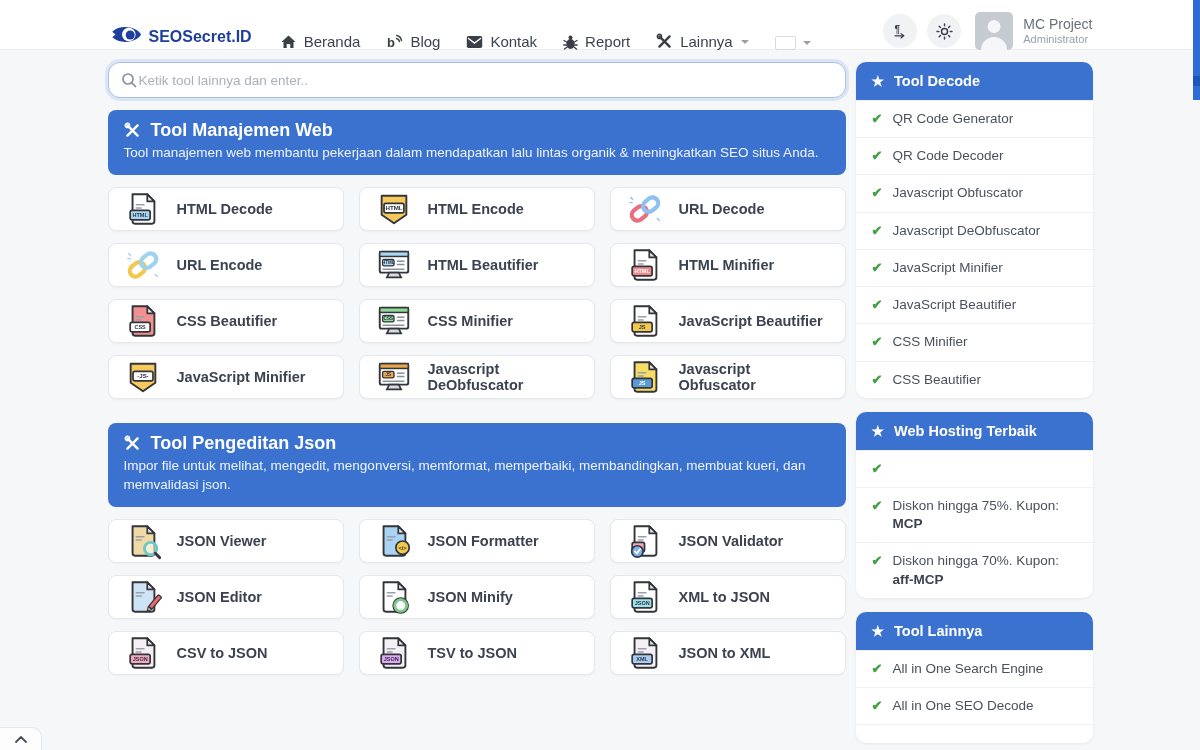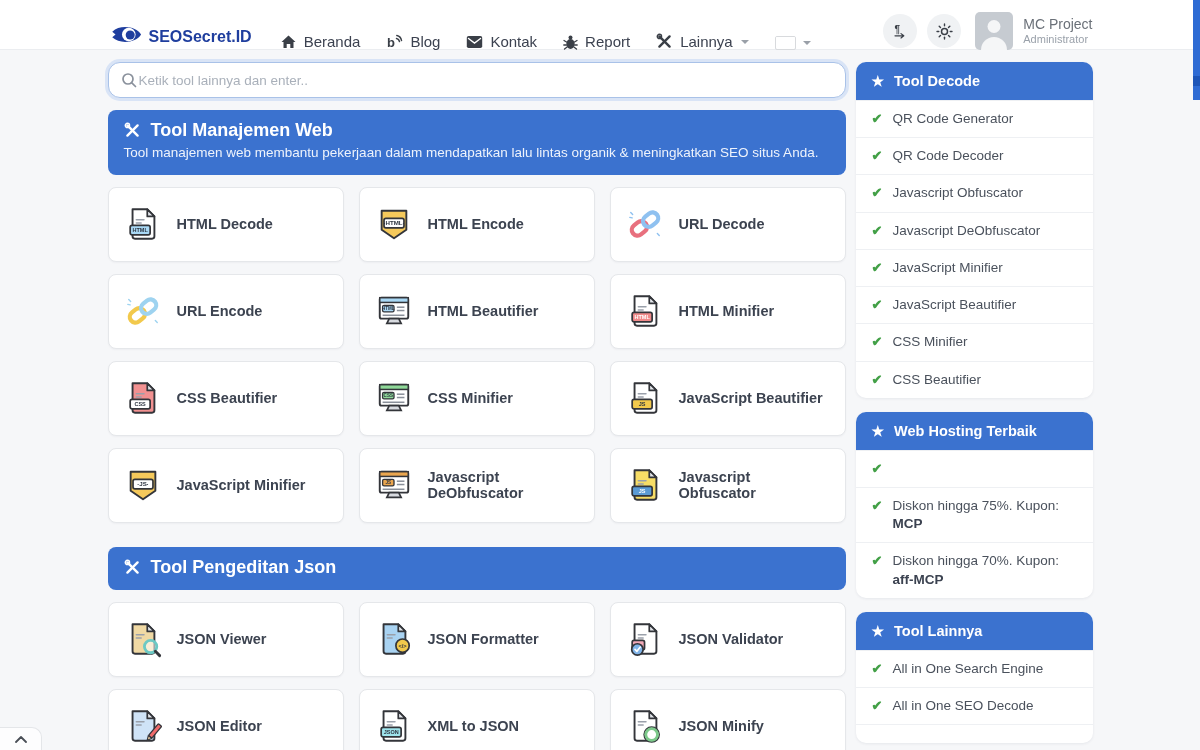--- a/index.html
+++ b/index.html
@@ -38,21 +38,21 @@
     box-shadow:0 0 0 3px #d9e4f6;display:flex;align-items:center;padding:0 12px;}
   .search-box input{border:none;outline:none;flex:1;font-size:13.5px;color:#3c4250;background:transparent;font-family:inherit;}
   ::placeholder{color:#a9b0ba;}
   
   .section-block{margin-top:12px;}
   .section-block + .section-block{margin-top:24px;}
   .section-header{background:var(--primary);border-radius:8px;padding:10px 16px 12px;color:#fff;}
   .section-title{display:flex;align-items:center;gap:10px;font-size:18px;font-weight:700;}
   .section-desc{font-size:13.5px;margin-top:3px;line-height:1.4;color:#eef3fc;}
   .tool-grid{margin-top:12px;display:grid;grid-template-columns:repeat(3,1fr);gap:12px 15px;}
-  .tool-card{height:75px;background:#fff;border:1px solid #e5e7ea;border-radius:8px;display:flex;
+  .tool-card{height:44px;background:#fff;border:1px solid #e5e7ea;border-radius:8px;display:flex;
     align-items:center;gap:14px;padding:0 14px;cursor:pointer;box-shadow:0 1px 2px rgba(20,30,50,.04);}
   .tool-icon{width:40px;height:40px;flex:0 0 40px;display:flex;align-items:center;justify-content:center;}
   .tool-label{font-size:14.5px;font-weight:600;color:#3c4350;}
   
   .panel{background:#fff;border-radius:10px;box-shadow:0 1px 3px rgba(20,30,50,.07);margin-bottom:14px;overflow:hidden;}
   .panel-header{background:var(--primary);color:#fff;padding:11px 16px;font-size:14.5px;font-weight:700;display:flex;align-items:center;gap:10px;}
   .panel-header .star{font-size:14px;line-height:1;}
   .panel-item{display:flex;gap:10px;padding:9px 16px;font-size:13.5px;color:#4a515c;border-top:1px solid #eef0f3;align-items:flex-start;cursor:pointer;line-height:1.35;}
   .panel-item .check{color:#43a047;font-weight:700;font-size:13px;line-height:1.4;}
   .panel-item b{color:#3b4250;}
@@ -396,20 +396,21 @@
                 <svg width="17" height="17" viewBox="0 0 17 17">
                   <g stroke="#ffffff" stroke-width="2.4" stroke-linecap="round">
                     <line x1="3.4" y1="3.4" x2="13.6" y2="13.6"></line>
                     <line x1="13.6" y1="3.4" x2="3.4" y2="13.6"></line>
                   </g>
                   <circle cx="3.4" cy="3.4" r="2.1" fill="none" stroke="#ffffff" stroke-width="1.5"></circle>
                 </svg>
               </span>
         <span class="sec-title-text">Tool Pengeditan Json</span>
       </div>
+      <div class="section-desc">Impor file untuk melihat, mengedit, mengonversi, memformat, memperbaiki, membandingkan, membuat kueri, dan memvalidasi json.</div>
     </div>
     <div class="tool-grid">
             <div class="tool-card">
     <span class="tool-icon">
                 <svg width="38" height="38" viewBox="0 0 40 40">
                   <path d="M9 4.5 h15.5 L32 12 v21 a2.5 2.5 0 0 1 -2.5 2.5 h-18 A2.5 2.5 0 0 1 9 33 Z" fill="#f0d9a4" stroke="#33353a" stroke-width="2" stroke-linejoin="round"></path>
                   <path d="M24.5 4.5 V12 H32 Z" fill="#e4e7ec" stroke="#33353a" stroke-width="1.8" stroke-linejoin="round"></path>
                   <g stroke="#9aa0aa" stroke-width="1.7" stroke-linecap="round">
                     <line x1="13" y1="15.5" x2="21" y2="15.5"></line>
                     <line x1="13" y1="19" x2="18" y2="19"></line>
@@ -470,40 +471,40 @@
   </div>
             <div class="tool-card">
     <span class="tool-icon">
                 <svg width="38" height="38" viewBox="0 0 40 40">
                   <path d="M9 4.5 h15.5 L32 12 v21 a2.5 2.5 0 0 1 -2.5 2.5 h-18 A2.5 2.5 0 0 1 9 33 Z" fill="#ffffff" stroke="#33353a" stroke-width="2" stroke-linejoin="round"></path>
                   <path d="M24.5 4.5 V12 H32 Z" fill="#e4e7ec" stroke="#33353a" stroke-width="1.8" stroke-linejoin="round"></path>
                   <g stroke="#9aa0aa" stroke-width="1.7" stroke-linecap="round">
                     <line x1="13" y1="15.5" x2="21" y2="15.5"></line>
                     <line x1="13" y1="19" x2="18" y2="19"></line>
                   </g>
+                  <circle cx="27" cy="29" r="8" fill="none" stroke="#33353a" stroke-width="1.5"></circle>
+                  <circle cx="27" cy="29" r="6.2" fill="#fff" stroke="#7cc98a" stroke-width="3"></circle>
+                </svg>
+              </span>
+    <span class="tool-label">JSON Minify</span>
+  </div>
+            <div class="tool-card">
+    <span class="tool-icon">
+                <svg width="38" height="38" viewBox="0 0 40 40">
+                  <path d="M9 4.5 h15.5 L32 12 v21 a2.5 2.5 0 0 1 -2.5 2.5 h-18 A2.5 2.5 0 0 1 9 33 Z" fill="#ffffff" stroke="#33353a" stroke-width="2" stroke-linejoin="round"></path>
+                  <path d="M24.5 4.5 V12 H32 Z" fill="#e4e7ec" stroke="#33353a" stroke-width="1.8" stroke-linejoin="round"></path>
+                  <g stroke="#9aa0aa" stroke-width="1.7" stroke-linecap="round">
+                    <line x1="13" y1="15.5" x2="21" y2="15.5"></line>
+                    <line x1="13" y1="19" x2="18" y2="19"></line>
+                  </g>
                   <rect x="6.5" y="21.5" width="21" height="10" rx="2" fill="#9fe4ec" stroke="#33353a" stroke-width="1.8"></rect>
                   <text x="17" y="28.8" text-anchor="middle" font-size="5.8" font-weight="700" fill="#2c3440" font-family="Liberation Sans,sans-serif">JSON</text>
                 </svg>
               </span>
     <span class="tool-label">XML to JSON</span>
-  </div>
-            <div class="tool-card">
-    <span class="tool-icon">
-                <svg width="38" height="38" viewBox="0 0 40 40">
-                  <path d="M9 4.5 h15.5 L32 12 v21 a2.5 2.5 0 0 1 -2.5 2.5 h-18 A2.5 2.5 0 0 1 9 33 Z" fill="#ffffff" stroke="#33353a" stroke-width="2" stroke-linejoin="round"></path>
-                  <path d="M24.5 4.5 V12 H32 Z" fill="#e4e7ec" stroke="#33353a" stroke-width="1.8" stroke-linejoin="round"></path>
-                  <g stroke="#9aa0aa" stroke-width="1.7" stroke-linecap="round">
-                    <line x1="13" y1="15.5" x2="21" y2="15.5"></line>
-                    <line x1="13" y1="19" x2="18" y2="19"></line>
-                  </g>
-                  <circle cx="27" cy="29" r="8" fill="none" stroke="#33353a" stroke-width="1.5"></circle>
-                  <circle cx="27" cy="29" r="6.2" fill="#fff" stroke="#7cc98a" stroke-width="3"></circle>
-                </svg>
-              </span>
-    <span class="tool-label">JSON Minify</span>
   </div>
             <div class="tool-card">
     <span class="tool-icon">
                 <svg width="38" height="38" viewBox="0 0 40 40">
                   <path d="M9 4.5 h15.5 L32 12 v21 a2.5 2.5 0 0 1 -2.5 2.5 h-18 A2.5 2.5 0 0 1 9 33 Z" fill="#f4f0f6" stroke="#33353a" stroke-width="2" stroke-linejoin="round"></path>
                   <path d="M24.5 4.5 V12 H32 Z" fill="#e4e7ec" stroke="#33353a" stroke-width="1.8" stroke-linejoin="round"></path>
                   <g stroke="#9aa0aa" stroke-width="1.7" stroke-linecap="round">
                     <line x1="13" y1="15.5" x2="21" y2="15.5"></line>
                     <line x1="13" y1="19" x2="18" y2="19"></line>
                   </g>

